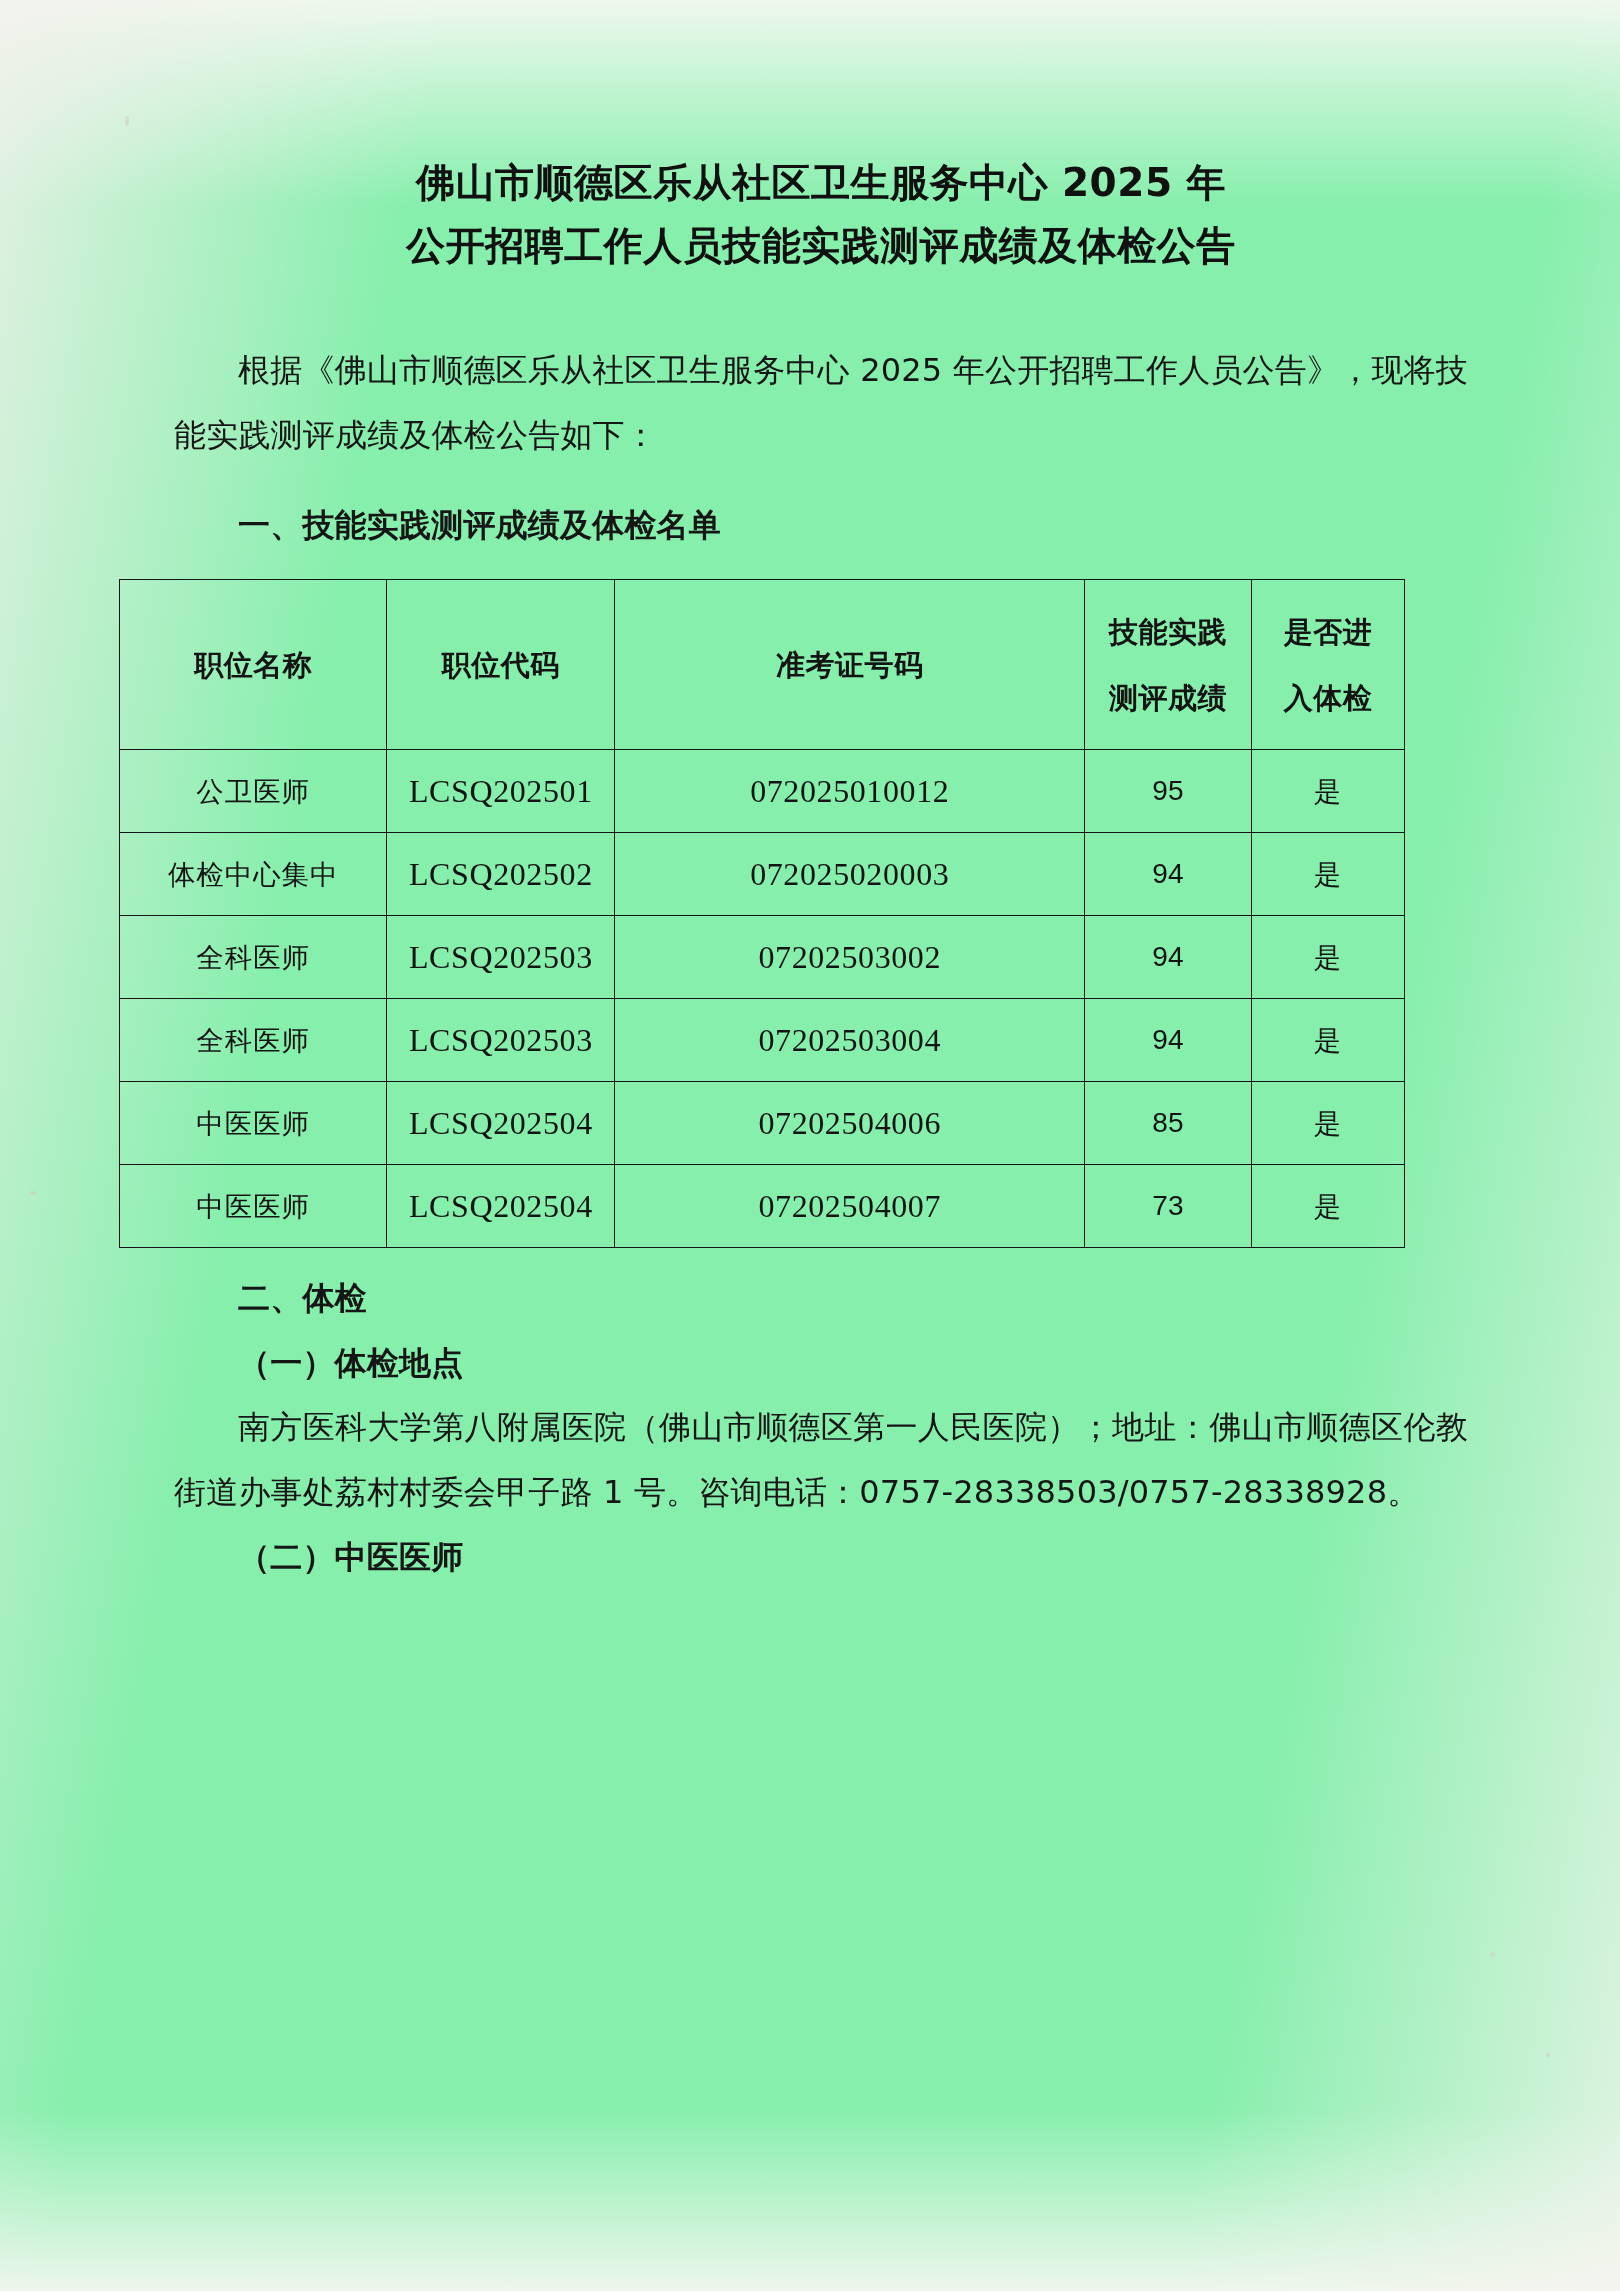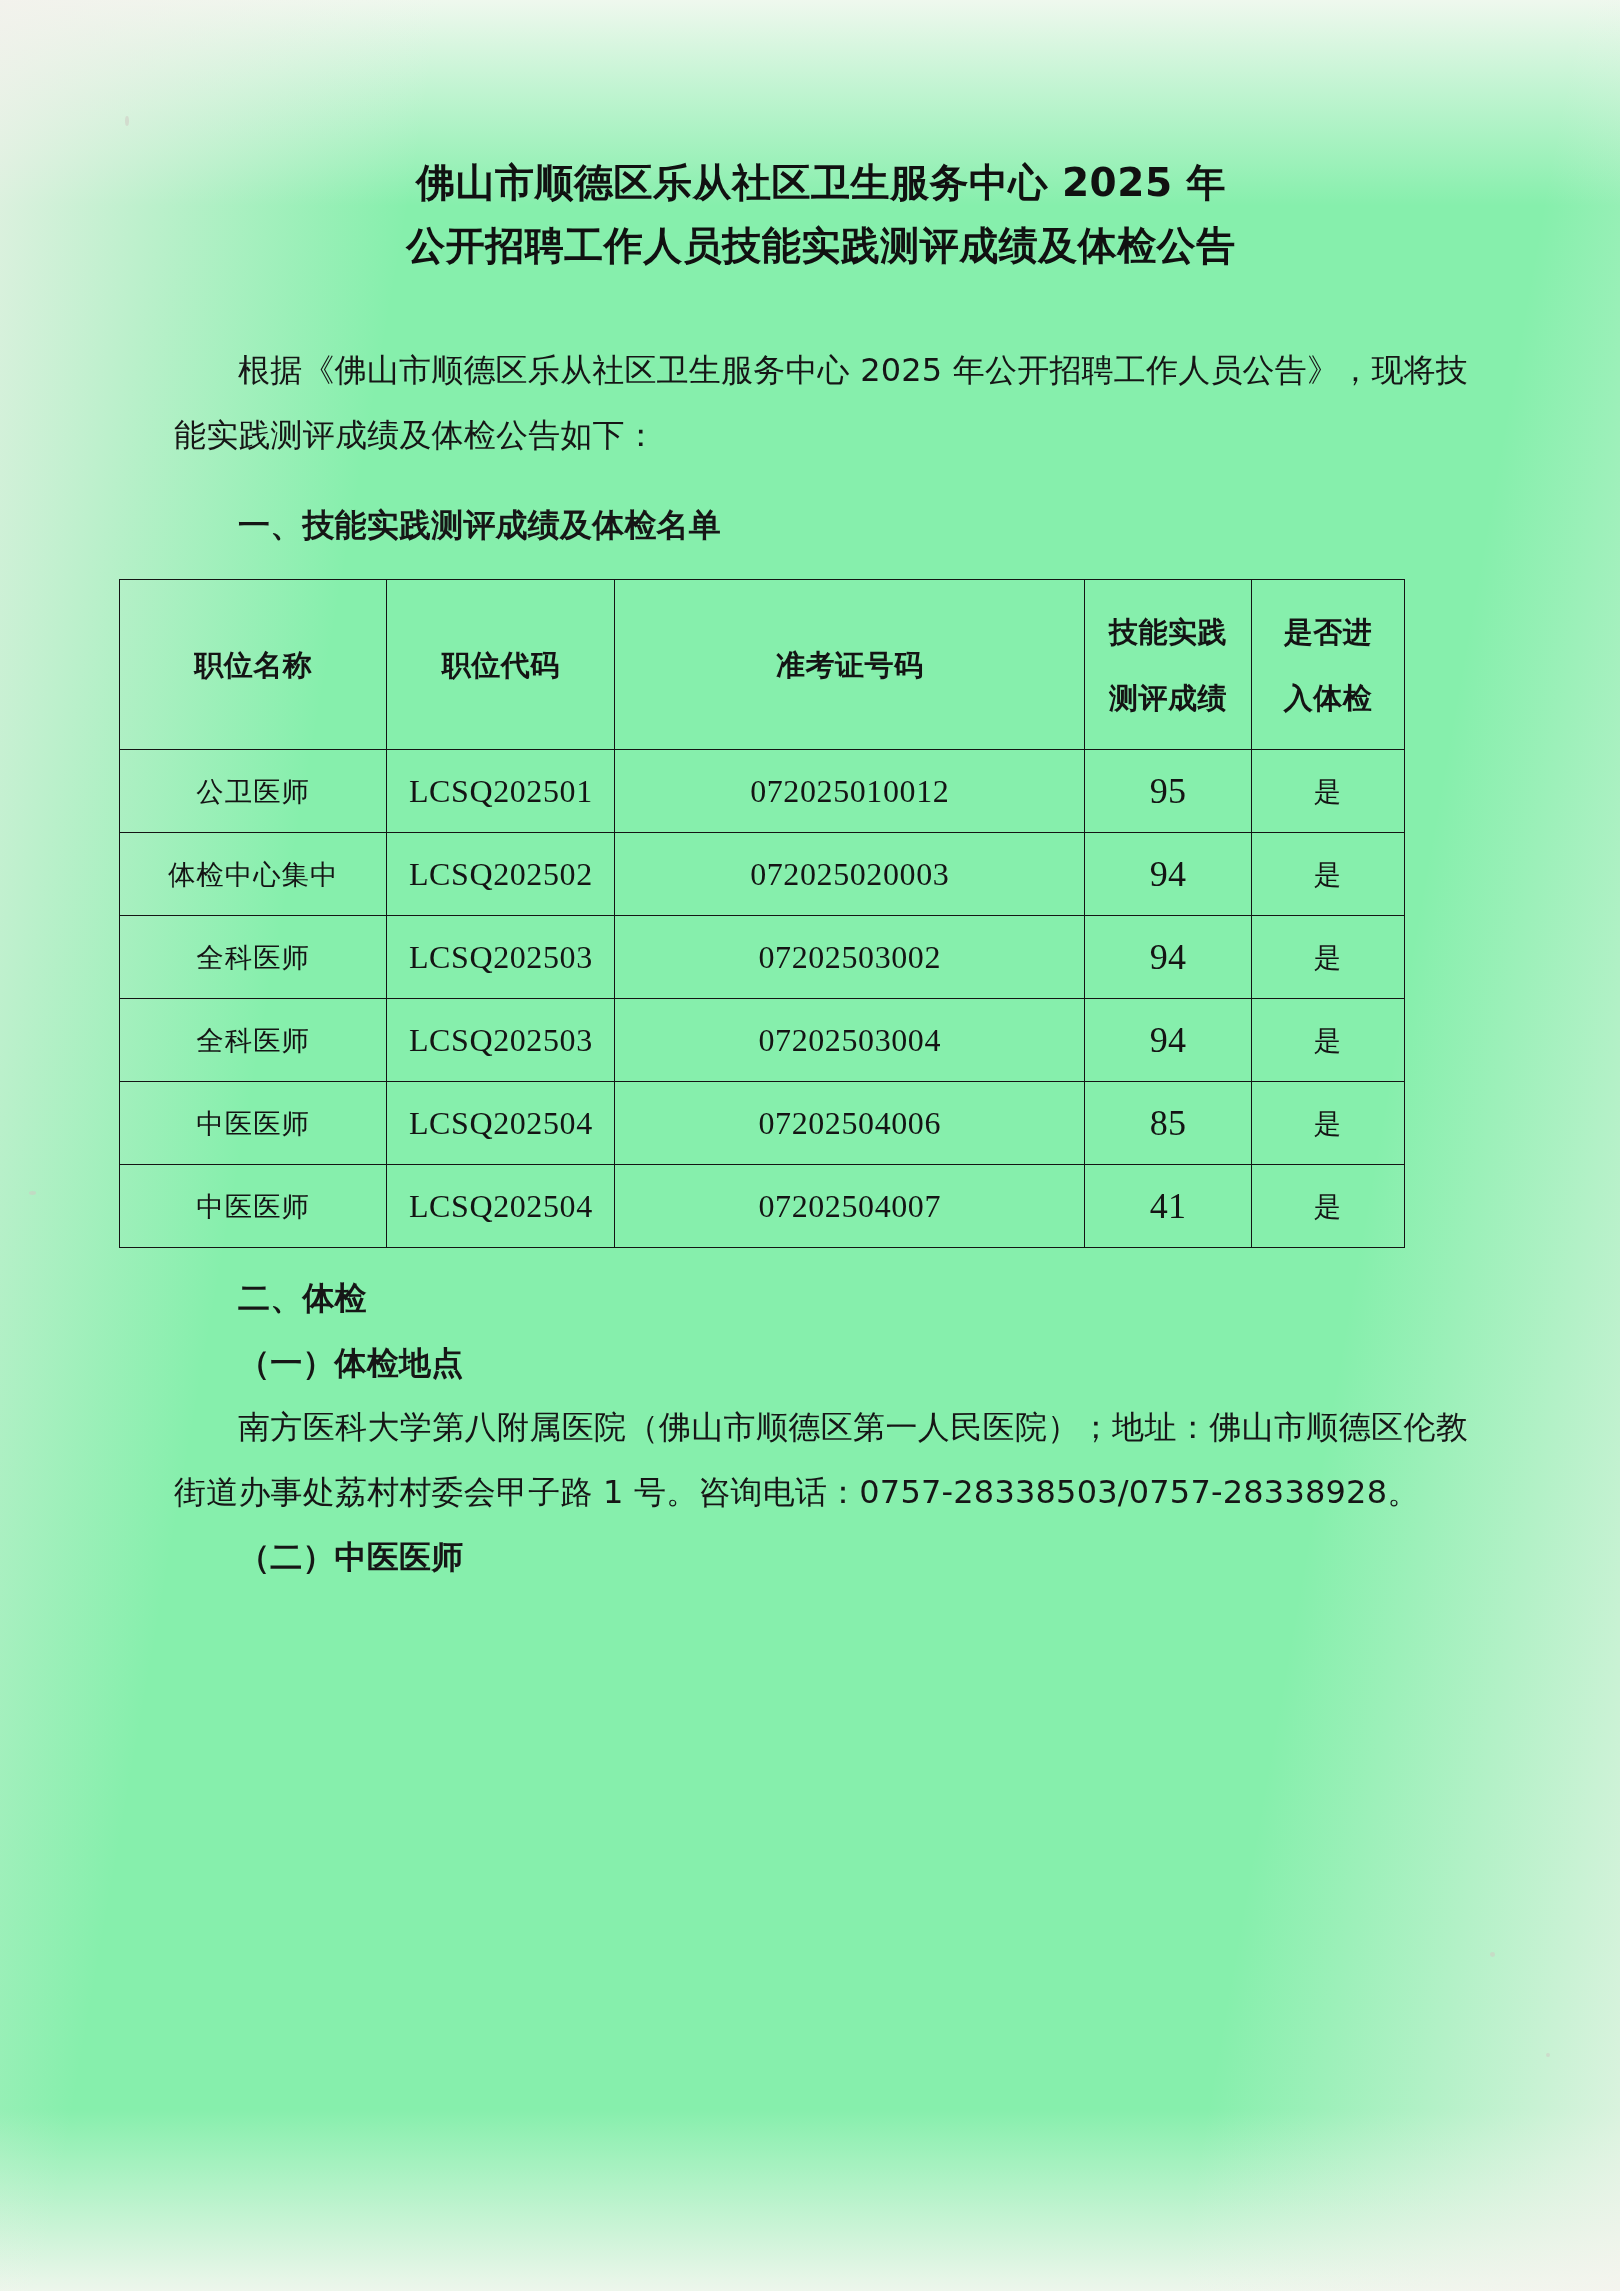--- a/index.html
+++ b/index.html
@@ -138,22 +138,22 @@
   table.score-table tbody td.cjk {
     font-family: "DejaVu Sans", "Liberation Sans", sans-serif;
     letter-spacing: 1px;
   }
   table.score-table tbody td.mono-ish {
     font-family: "Liberation Serif", "DejaVu Serif", serif;
     font-size: 32px;
     letter-spacing: 0.6px;
   }
   table.score-table tbody td.num {
-    font-family: Liberation Serif, serif;
-    font-size: 36px;
+    font-family: Liberation Sans, sans-serif;
+    font-size: 28px;
   }
 
   .after-table {
     margin-top: 17.6px;
   }
 </style>
 </head>
 <body>
 
 <div class="page">
@@ -242,21 +242,21 @@
               <td class="cjk">中医医师</td>
               <td class="mono-ish">LCSQ202504</td>
               <td class="mono-ish">07202504006</td>
               <td class="num">85</td>
               <td class="cjk">是</td>
             </tr>
             <tr>
               <td class="cjk">中医医师</td>
               <td class="mono-ish">LCSQ202504</td>
               <td class="mono-ish">07202504007</td>
-              <td class="num">41</td>
+              <td class="num">73</td>
               <td class="cjk">是</td>
             </tr>
           </tbody>
         </table>
       </div>
 
       <p class="para heading-2 after-table">二、体检</p>
 
       <p class="para sub-heading">（一）体检地点</p>
 

